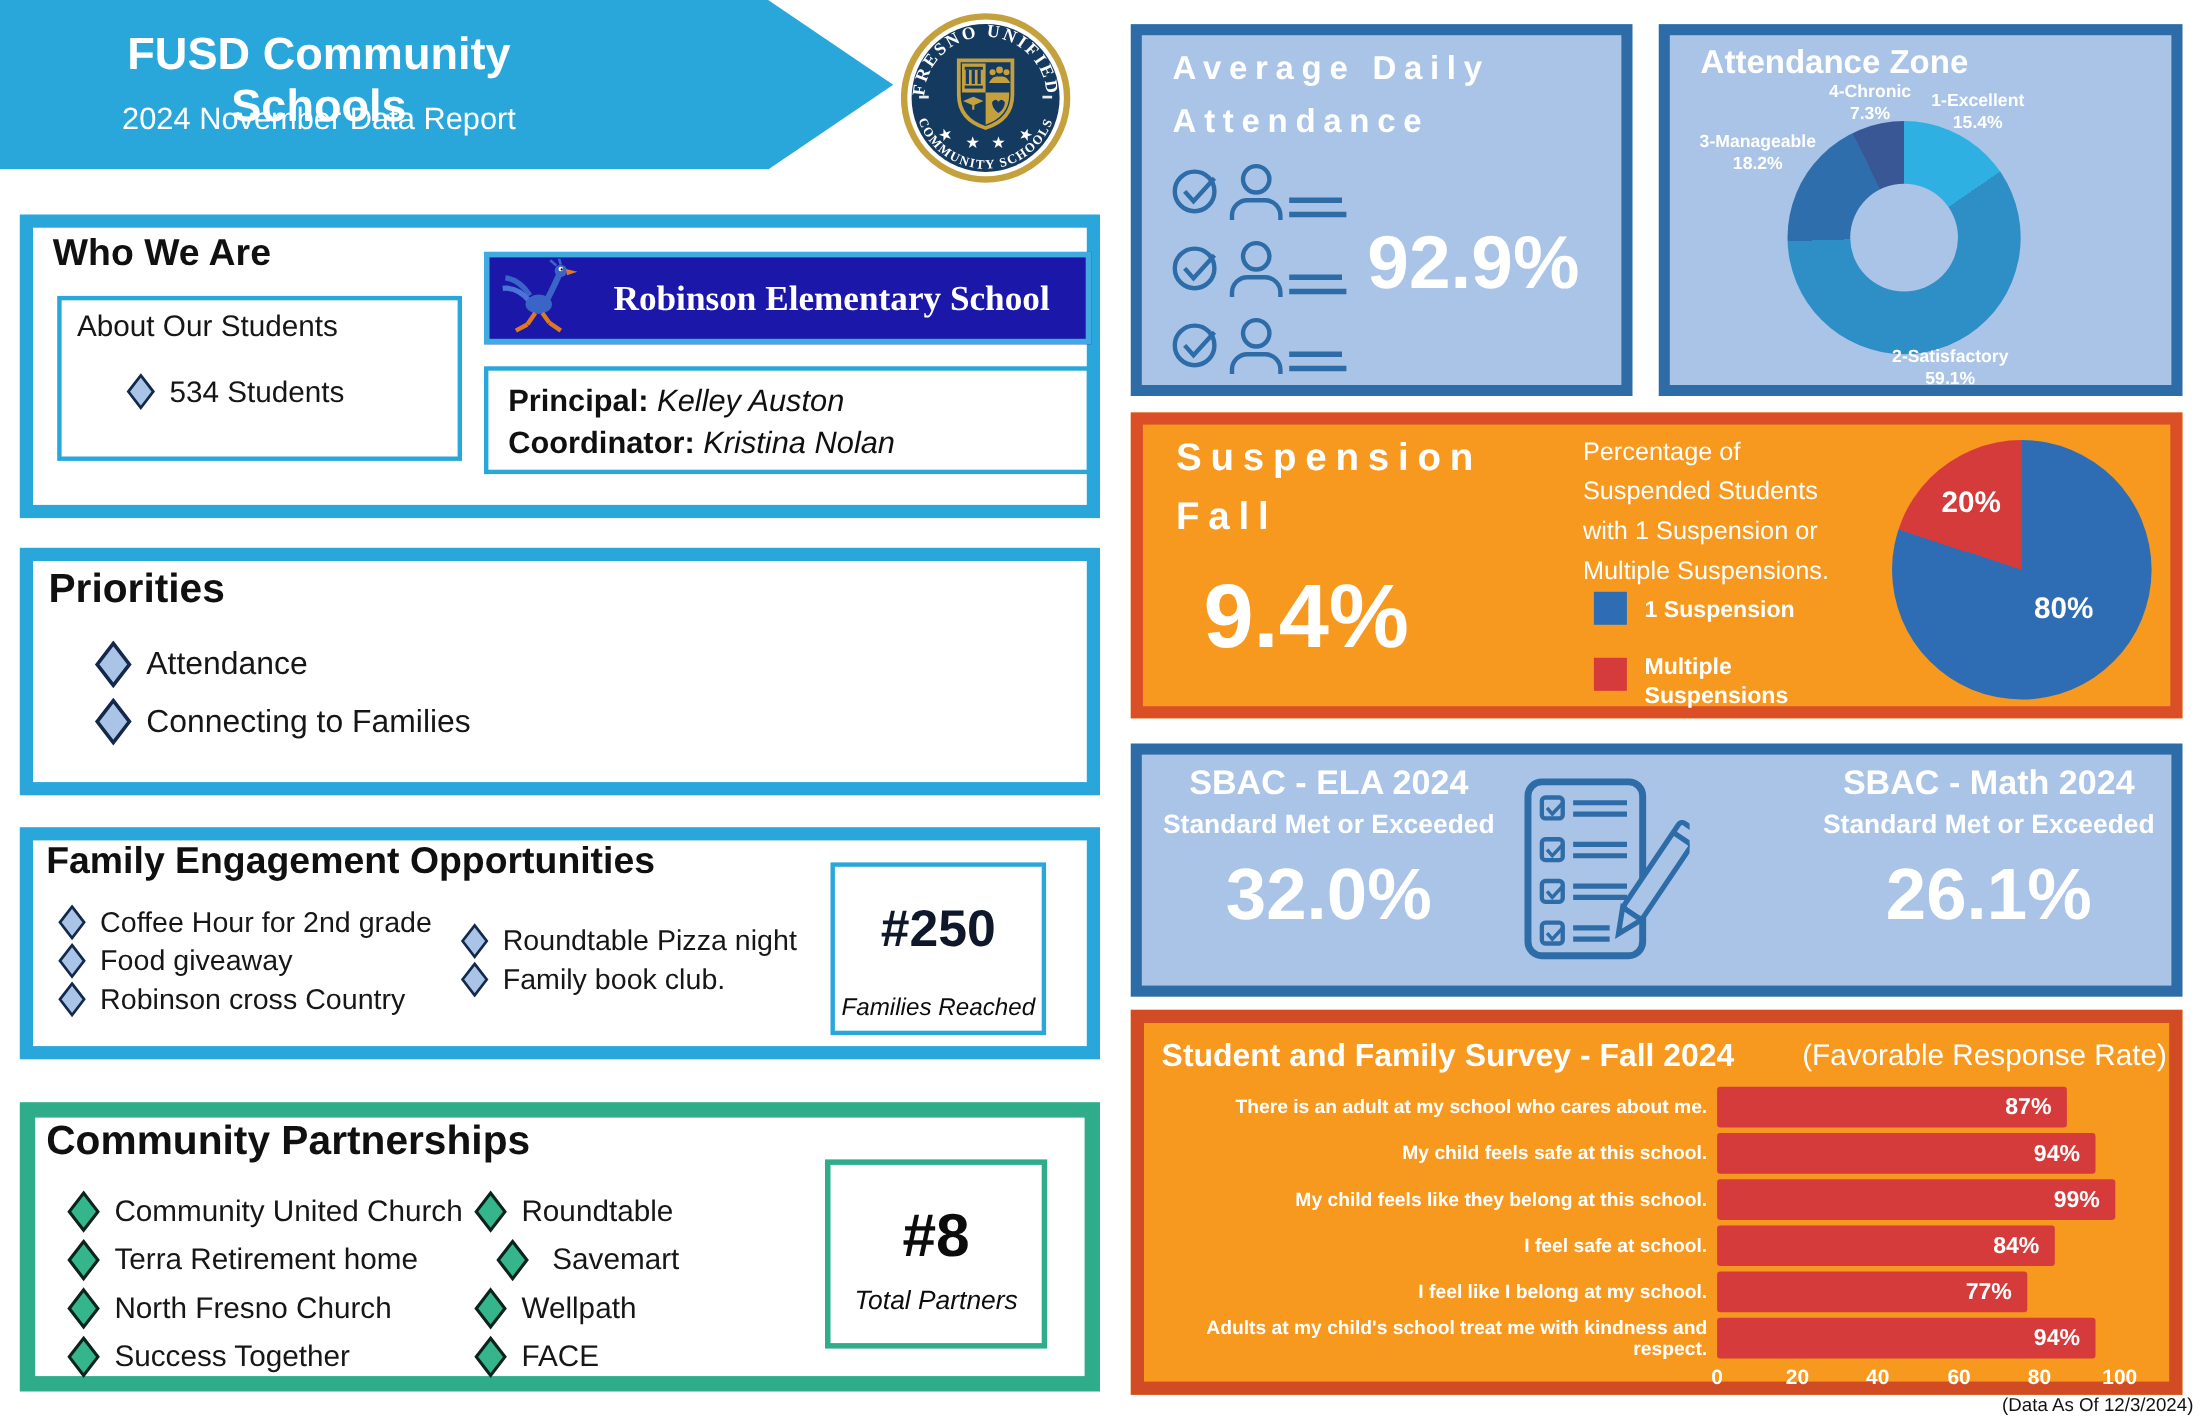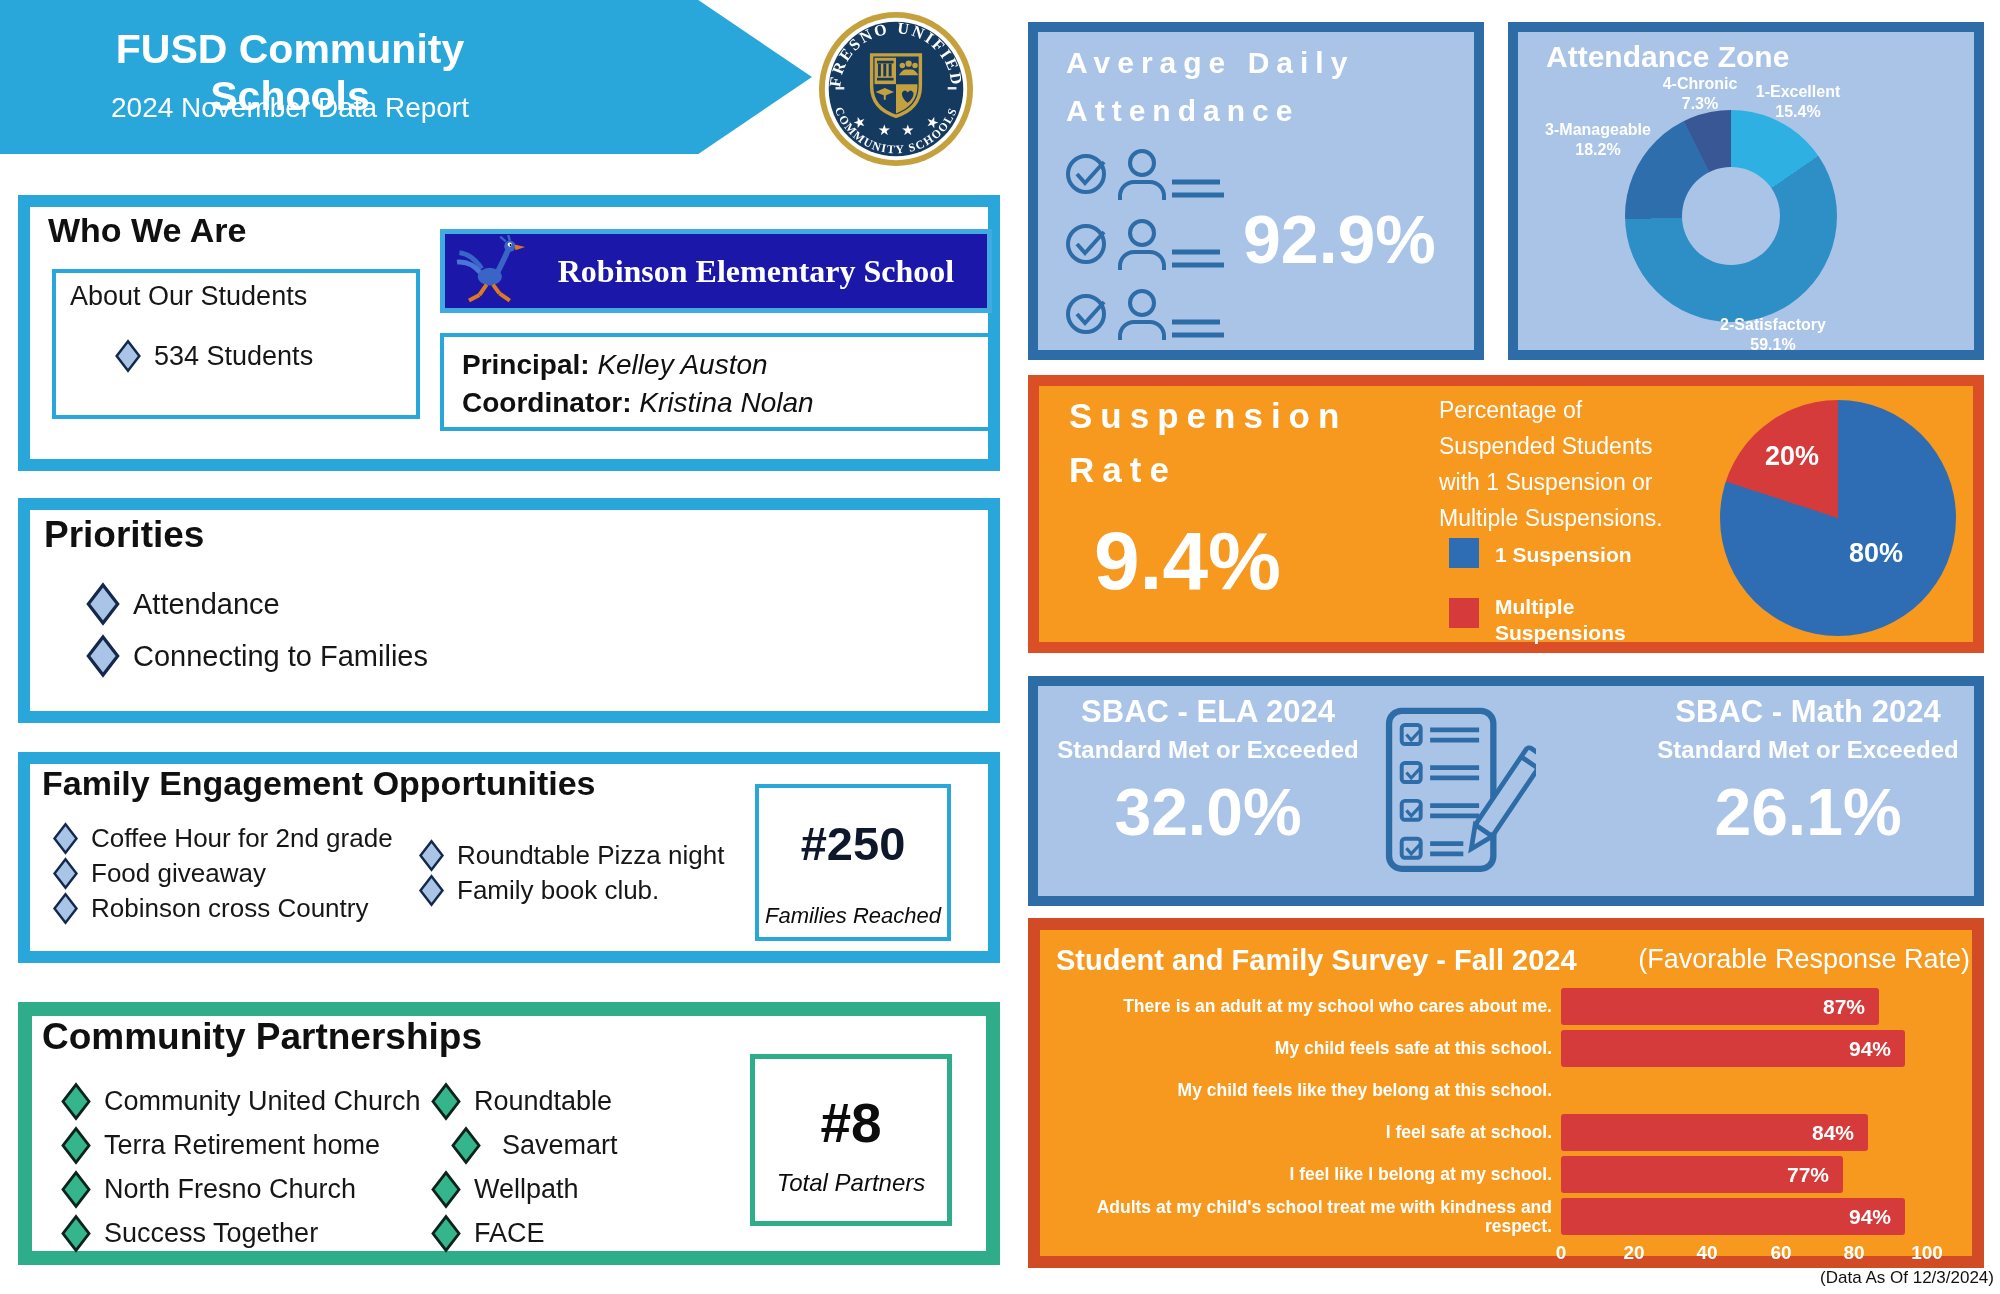--- a/index.html
+++ b/index.html
@@ -296,21 +296,21 @@
     <div class="zl" style="left:80px;top:88px;">
       <span>3-Manageable</span><br><span>18.2%</span>
     </div>
     <div class="zl" style="left:255px;top:283px;">
       <span>2-Satisfactory</span><br><span>59.1%</span>
     </div>
   </div>
 
   <div class="abs panel-orange" style="left:1028px;top:375px;width:956px;height:278px;">
     <div class="abs wtitle" style="left:30px;top:10px;font-size:35px;letter-spacing:8px;">Suspension</div>
-    <div class="abs wtitle" style="left:30px;top:64px;font-size:35px;letter-spacing:8px;">Rate</div>
+    <div class="abs wtitle" style="left:30px;top:64px;font-size:35px;letter-spacing:8px;">Fall</div>
     <div class="abs bigval" style="left:55px;top:128px;font-size:82px;">9.4%</div>
     <div class="abs pre" style="left:400px;top:6px;width:320px;font-size:23px;line-height:36px;color:#fff;">Percentage of
 Suspended Students
 with 1 Suspension or
 Multiple Suspensions.</div>
     <div class="leg-sq" style="left:410px;top:152px;background:#2E6DB4;"></div>
     <div class="abs wtitle" style="left:456px;top:157px;font-size:21px;">1 Suspension</div>
     <div class="leg-sq" style="left:410px;top:212px;background:#D63B3B;"></div>
     <div class="abs wtitle pre" style="left:456px;top:208px;font-size:21px;line-height:26px;">Multiple
 Suspensions</div>
@@ -359,20 +359,21 @@
       <div class="svrow">
         <div class="svlab">There is an adult at my school who cares about me.</div>
         <div class="svbar" style="width: 318px;">87%</div>
       </div>
       <div class="svrow">
         <div class="svlab">My child feels safe at this school.</div>
         <div class="svbar" style="width: 344px;">94%</div>
       </div>
       <div class="svrow">
         <div class="svlab">My child feels like they belong at this school.</div>
+        <div class="svbar" style="width: 362px;">99%</div>
       </div>
       <div class="svrow">
         <div class="svlab">I feel safe at school.</div>
         <div class="svbar" style="width: 307px;">84%</div>
       </div>
       <div class="svrow">
         <div class="svlab">I feel like I belong at my school.</div>
         <div class="svbar" style="width: 282px;">77%</div>
       </div>
       <div class="svrow">

